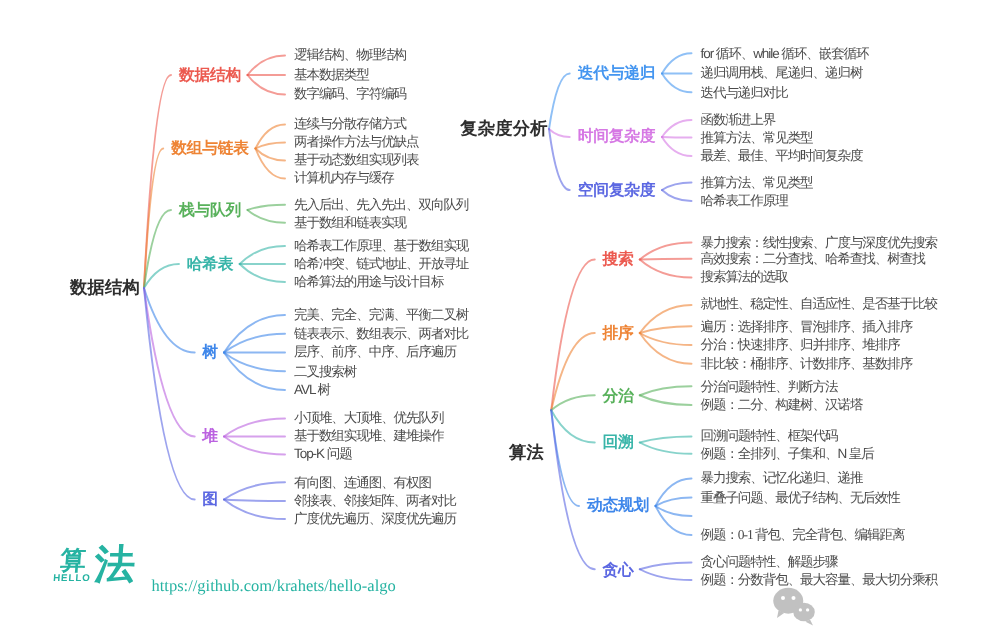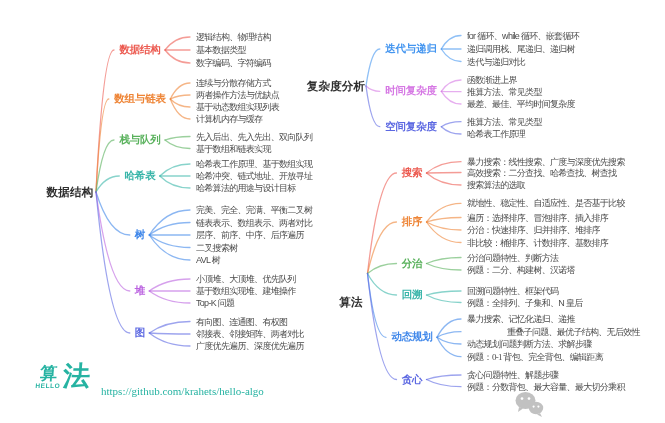--- a/index.html
+++ b/index.html
@@ -180,19 +180,18 @@
     <div class="node leaf-node" style="left: 467px; top: 230px; color: rgb(75, 75, 75);">分治：快速排序、归并排序、堆排序</div>
     <div class="node leaf-node" style="left: 467px; top: 242.5px; color: rgb(75, 75, 75);">非比较：桶排序、计数排序、基数排序</div>
     <div class="node branch-node" style="left: 412px; top: 263.5px; color: rgb(88, 177, 91);">分治</div>
     <div class="node leaf-node" style="left: 467px; top: 257.5px; color: rgb(75, 75, 75);">分治问题特性、判断方法</div>
     <div class="node leaf-node" style="left: 467px; top: 270px; color: rgb(75, 75, 75);">例题：二分、构建树、汉诺塔</div>
     <div class="node branch-node" style="left: 412px; top: 295px; color: rgb(57, 181, 169);">回溯</div>
     <div class="node leaf-node" style="left: 467px; top: 291px; color: rgb(75, 75, 75);">回溯问题特性、框架代码</div>
     <div class="node leaf-node" style="left: 467px; top: 302.5px; color: rgb(75, 75, 75);">例题：全排列、子集和、N 皇后</div>
     <div class="node branch-node" style="left: 412px; top: 337.3px; color: rgb(63, 135, 234);">动态规划</div>
     <div class="node leaf-node" style="left: 467px; top: 319px; color: rgb(75, 75, 75);">暴力搜索、记忆化递归、递推</div>
-    <div class="node leaf-node" style="left: 467px; top: 331.7px; color: rgb(75, 75, 75); margin-left: 40px;">重叠子问题、最优子结构、无后效性</div>
-    <div class="node leaf-node" style="left: 467px; top: 344px; color: rgb(75, 75, 75);">动态规划问题判断方法、求解步骤</div>
+    <div class="node leaf-node" style="left: 467px; top: 331.7px; color: rgb(75, 75, 75);">重叠子问题、最优子结构、无后效性</div>
     <div class="node leaf-node" style="left: 467px; top: 356.7px; color: rgb(75, 75, 75); font-family: Liberation Serif, serif;">例题：0-1 背包、完全背包、编辑距离</div>
     <div class="node branch-node" style="left: 412px; top: 379.5px; color: rgb(92, 104, 226);">贪心</div>
     <div class="node leaf-node" style="left: 467px; top: 375px; color: rgb(75, 75, 75);">贪心问题特性、解题步骤</div>
     <div class="node leaf-node" style="left: 467px; top: 386.7px; color: rgb(75, 75, 75);">例题：分数背包、最大容量、最大切分乘积</div>
   </div>
 
 </body></html>

